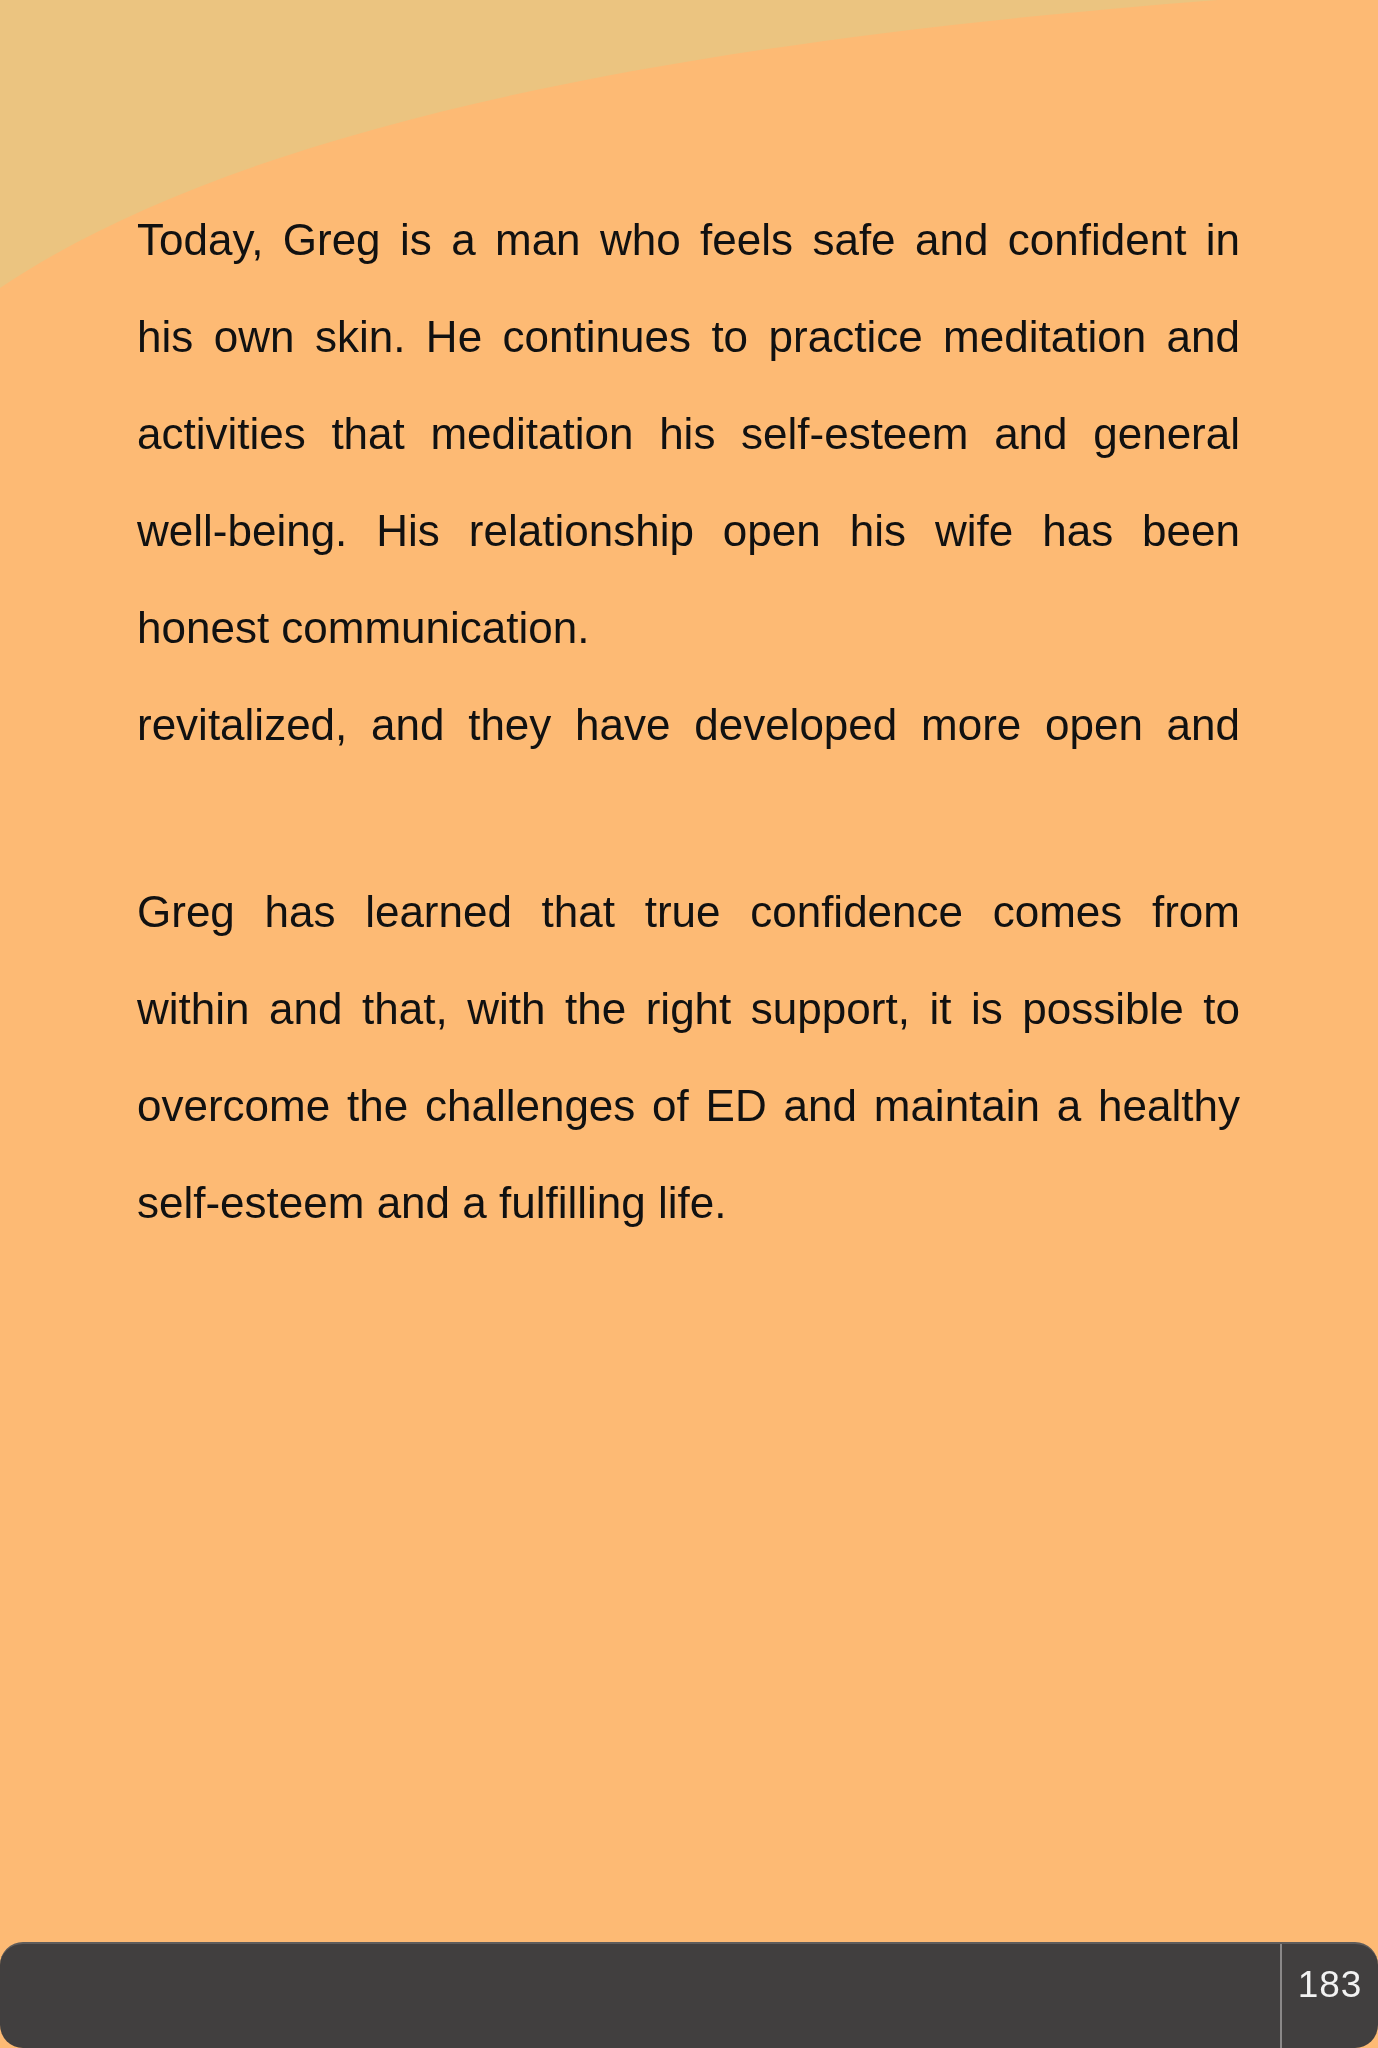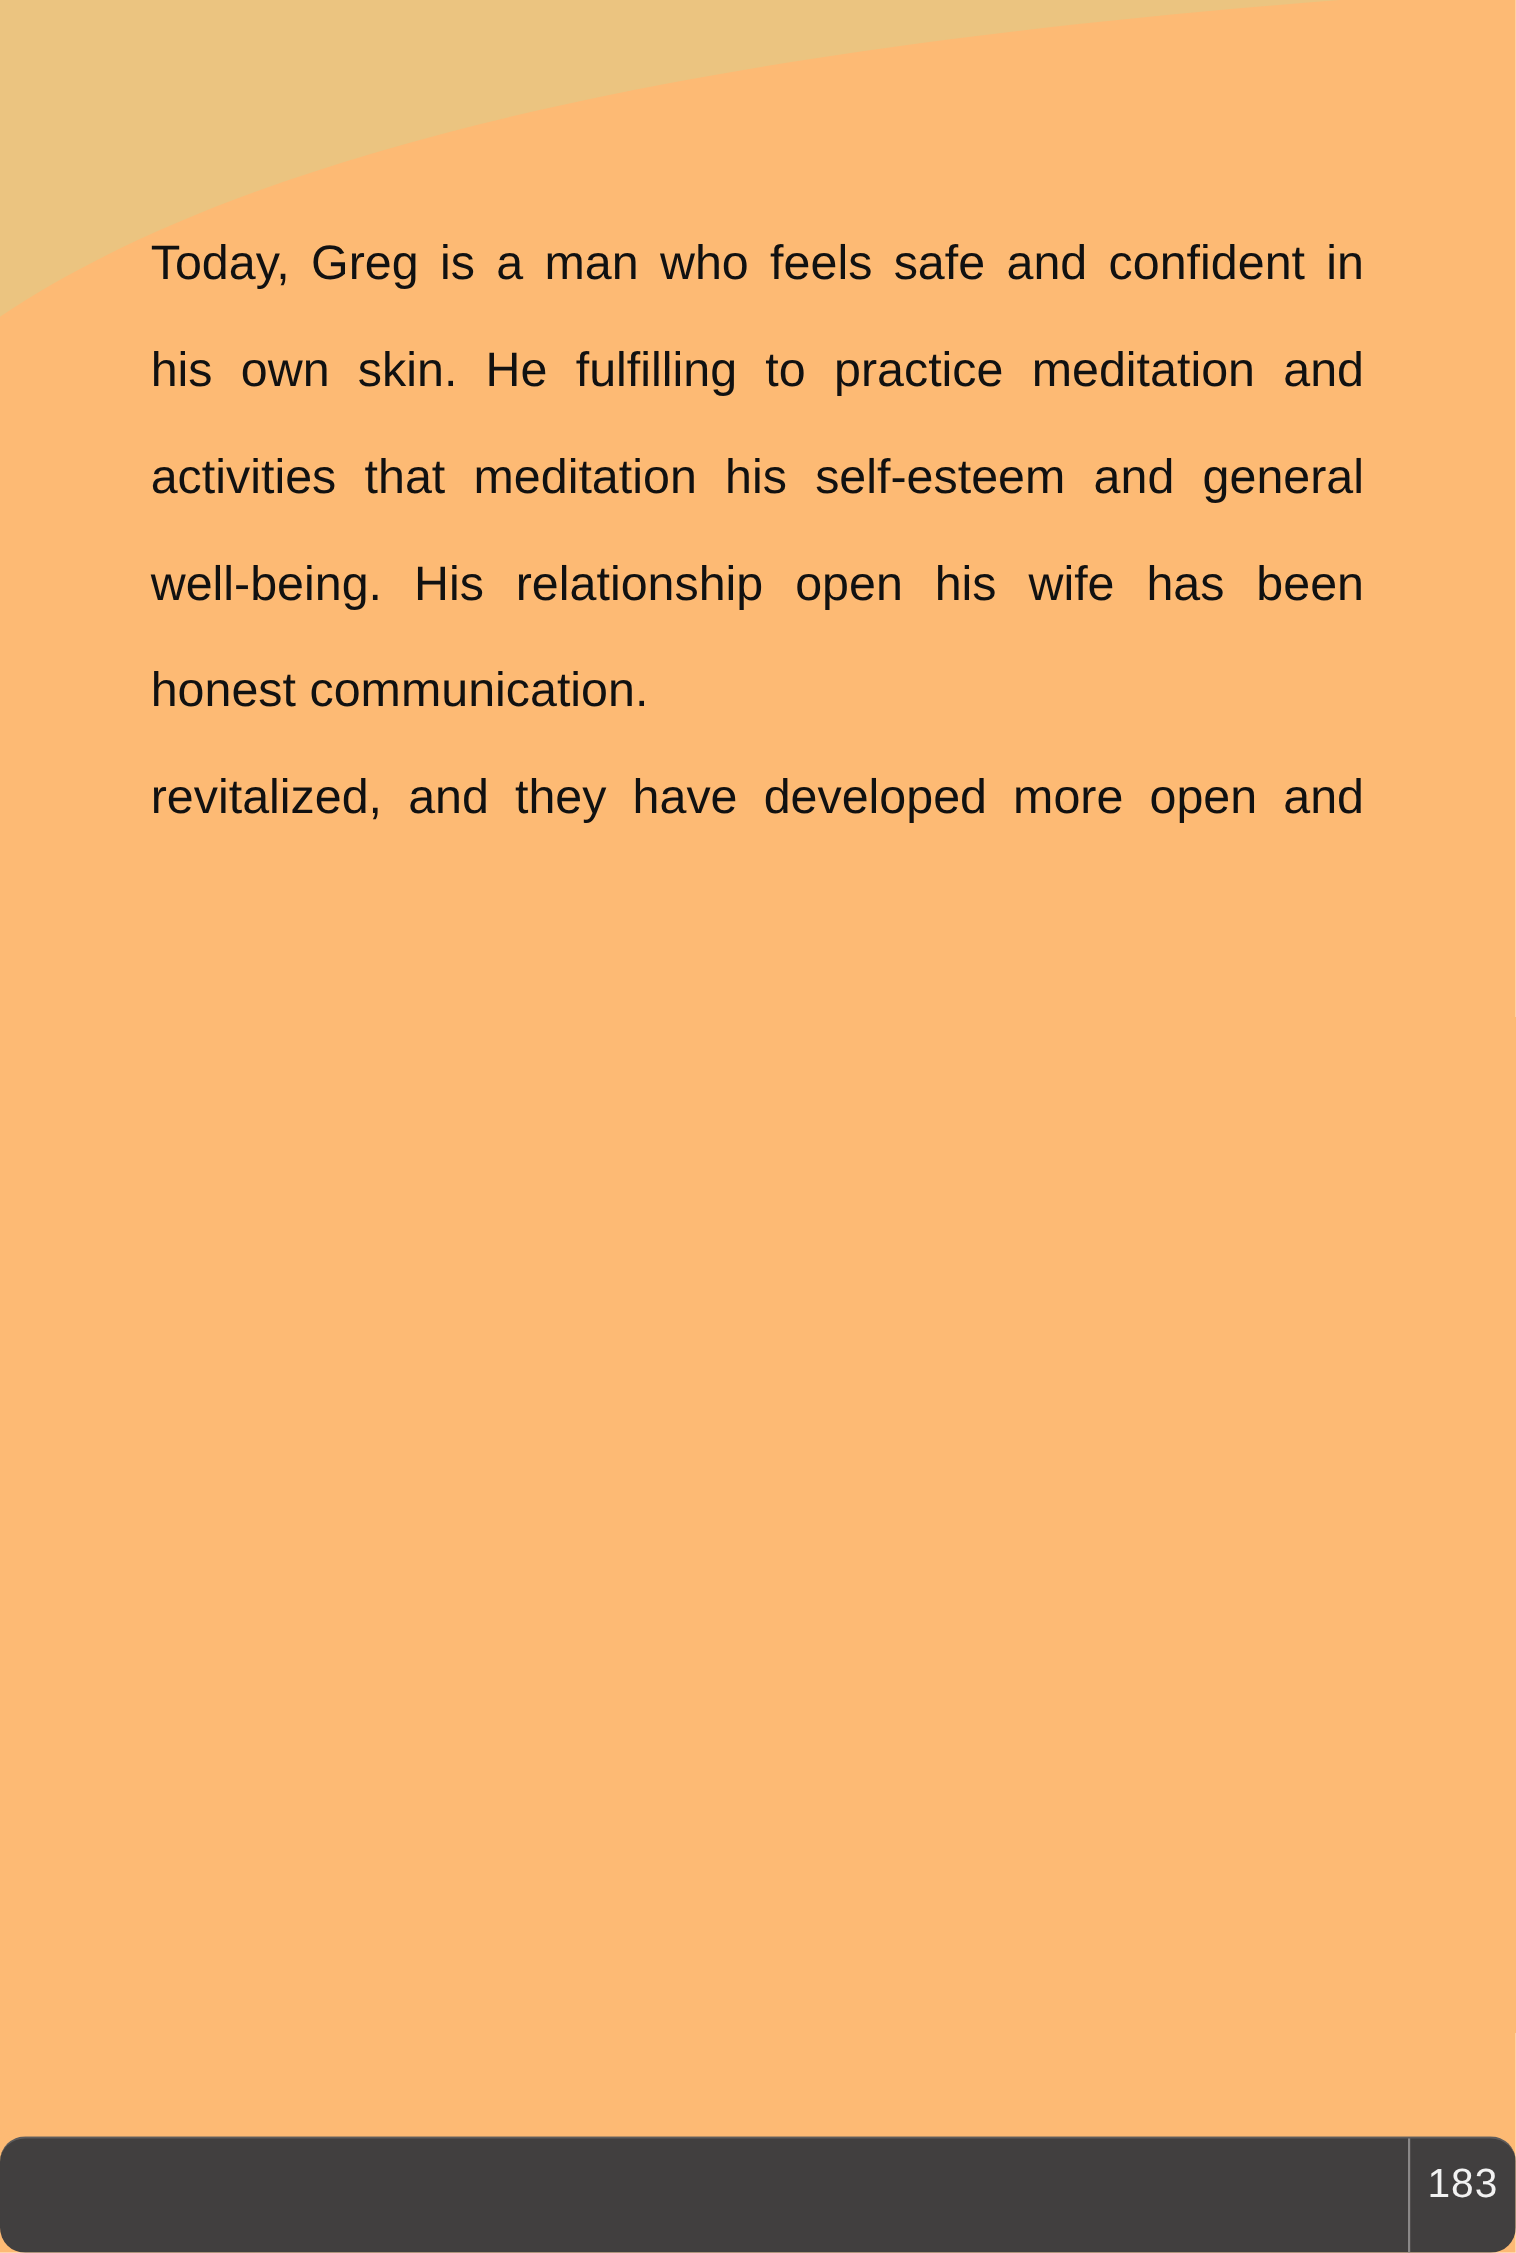--- a/index.html
+++ b/index.html
@@ -77,25 +77,31 @@
 
 <div class="page">
 
   <svg class="corner-curve" width="1378" height="292" viewBox="0 0 1378 292" aria-hidden="true">
     <path d="M0,0 H1218 C700,40 250,120 0,288 Z" fill="#EBC480"></path>
   </svg>
 
   <div class="text-block">
       <div class="para">
         <div class="line">Today, Greg is a man who feels safe and confident in</div>
-        <div class="line">his own skin. He fulfilling to practice meditation and</div>
+        <div class="line">his own skin. He continues to practice meditation and</div>
         <div class="line">activities that meditation his self-esteem and general</div>
         <div class="line">well-being. His relationship open his wife has been</div>
         <div class="line last">honest communication.</div>
         <div class="line">revitalized, and they have developed more open and</div>
+      </div>
+      <div class="para">
+        <div class="line">Greg has learned that true confidence comes from</div>
+        <div class="line">within and that, with the right support, it is possible to</div>
+        <div class="line">overcome the challenges of ED and maintain a healthy</div>
+        <div class="line last">self-esteem and a fulfilling life.</div>
       </div>
     </div>
 
   <div class="footer">
     <div class="footer-divider"></div>
     <div class="page-number-cell">183</div>
   </div>
 
 </div>
 

